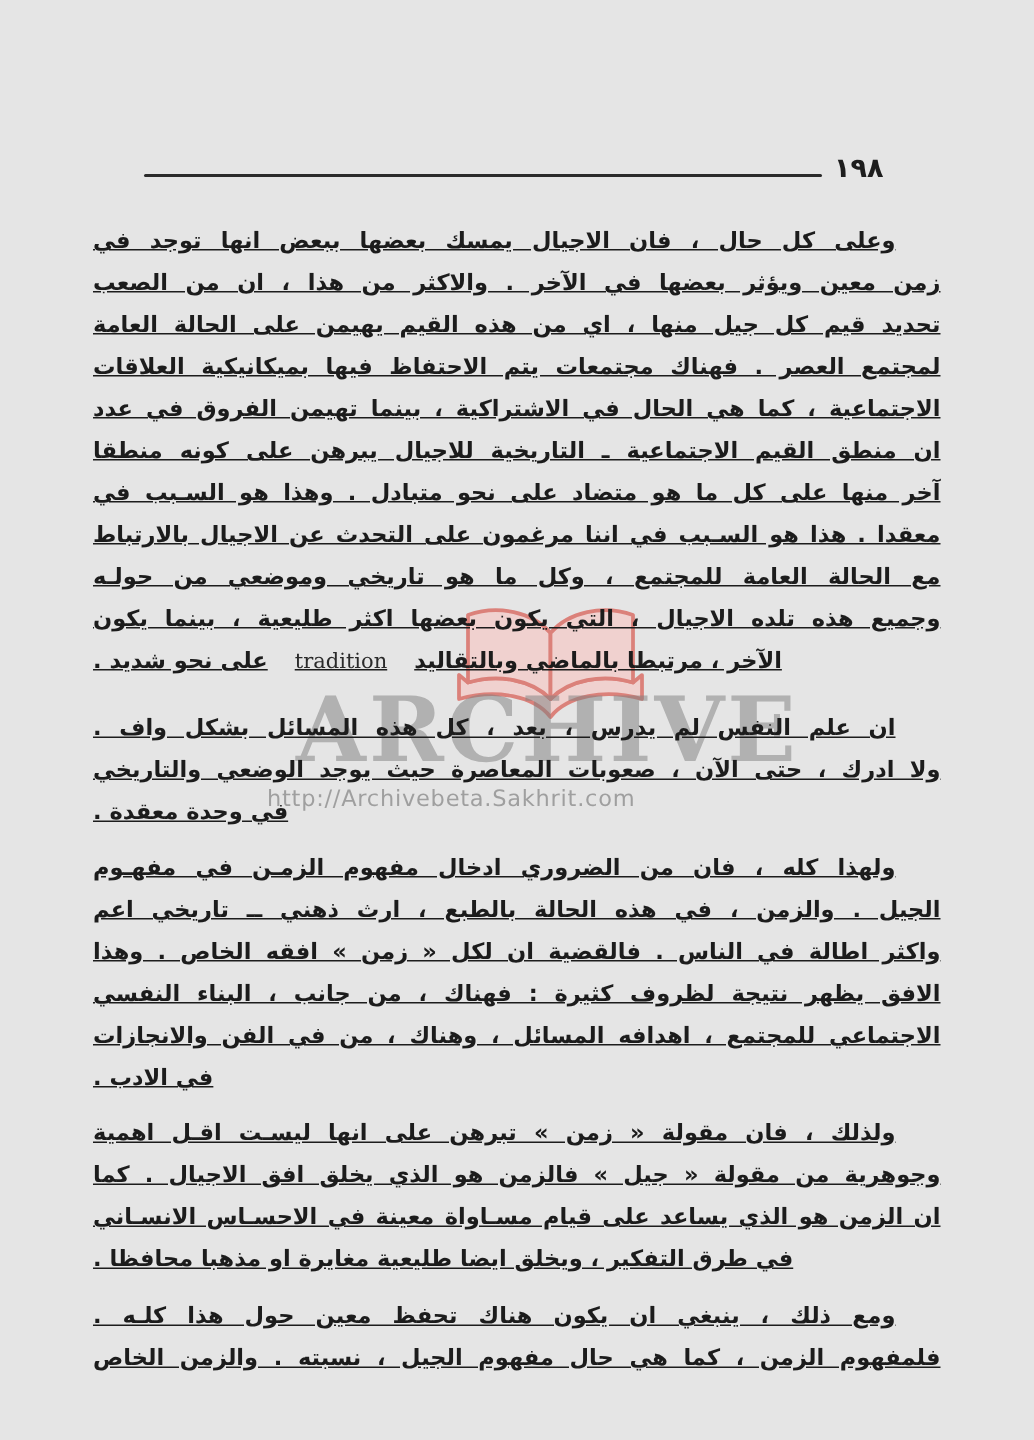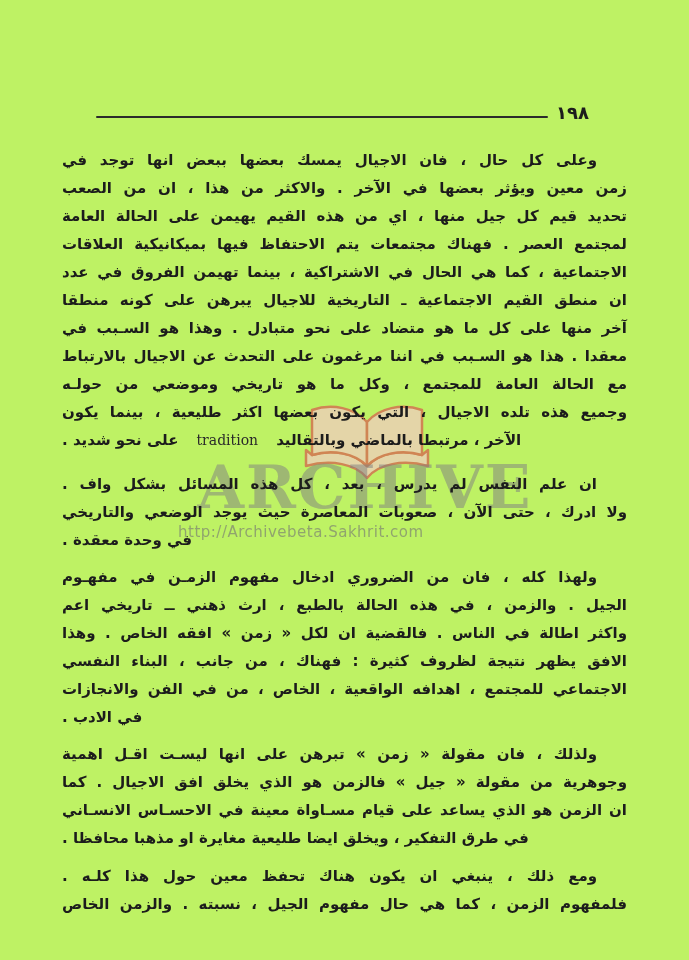--- a/index.html
+++ b/index.html
@@ -1,20 +1,20 @@
 <!DOCTYPE html>
 <html lang="ar"><head>
 <meta charset="utf-8">
 <style>
   html,body{margin:0;padding:0;}
   body{
     width:689px;height:960px;overflow:hidden;position:relative;
     background:#ffffff;font-family:"DejaVu Sans",sans-serif;
   }
-  .page{position:absolute;inset:0;background:#bef264;}
+  .page{position:absolute;inset:0;background:#e5e5e5;}
 
   
   .header-rule{position:absolute;left:96px;top:116px;width:452px;height:2px;
     background:#2b2b2b;border-radius:1px;}
   .page-number{position:absolute;top:102px;right:100px;font-size:18px;
     font-weight:bold;color:#1d1d1d;direction:rtl;}
 
   
   .watermark{position:absolute;inset:0;z-index:0;border-radius:22px;}
   .wm-book{position:absolute;left:299px;top:400px;opacity:.7;}
@@ -22,21 +22,21 @@
   .wm-title{position:absolute;left:192px;top:452px;width:346px;text-align:center;
     font-family:"DejaVu Serif",serif;font-weight:bold;font-size:60px;
     letter-spacing:2px;color:rgba(128,128,128,0.52);white-space:nowrap;}
   .wm-url{position:absolute;left:178px;top:523px;width:310px;text-align:left;
     font-size:15px;letter-spacing:.5px;color:rgba(116,116,116,0.62);}
 
   
   .text-body{position:absolute;top:146px;right:62px;width:565px;z-index:1;
     direction:rtl;font-size:15px;font-weight:bold;color:#1c1c1c;
     line-height:28px;}
-  .para{margin:0 0 9px 0;}
+  .para{margin:0 0 9px 0;text-decoration:underline;}
   .para.g16{margin-bottom:16px;}
   .para.g10{margin-bottom:10px;}
   .ln{text-align:left;}
   .just{text-align:justify;text-align-last:justify;}
   .ind{padding-right:30px;}
   .latin{direction:ltr;unicode-bidi:embed;font-family:"DejaVu Serif",serif;
     font-weight:normal;font-size:14px;margin:0 18px;color:#2a2a2a;}
 </style>
 </head>
 <body>
@@ -76,21 +76,21 @@
       <div class="ln just ind">ان علم النفس لم يدرس ، بعد ، كل هذه المسائل بشكل واف .</div>
       <div class="ln just">ولا ادرك ، حتى الآن ، صعوبات المعاصرة حيث يوجد الوضعي والتاريخي</div>
       <div class="ln">في وحدة معقدة .</div>
     </div>
 
     <div class="para">
       <div class="ln just ind">ولهذا كله ، فان من الضروري ادخال مفهوم الزمـن في مفهـوم</div>
       <div class="ln just">الجيل . والزمن ، في هذه الحالة بالطبع ، ارث ذهني ــ تاريخي اعم</div>
       <div class="ln just">واكثر اطالة في الناس . فالقضية ان لكل « زمن » افقه الخاص . وهذا</div>
       <div class="ln just">الافق يظهر نتيجة لظروف كثيرة : فهناك ، من جانب ، البناء النفسي</div>
-      <div class="ln just">الاجتماعي للمجتمع ، اهدافه الواقعية ، الخاص ، من في الفن والانجازات</div>
+      <div class="ln just">الاجتماعي للمجتمع ، اهدافه المسائل ، وهناك ، من في الفن والانجازات</div>
       <div class="ln">في الادب .</div>
     </div>
 
     <div class="para g10">
       <div class="ln just ind">ولذلك ، فان مقولة « زمن » تبرهن على انها ليسـت اقـل اهمية</div>
       <div class="ln just">وجوهرية من مقولة « جيل » فالزمن هو الذي يخلق افق الاجيال . كما</div>
       <div class="ln just">ان الزمن هو الذي يساعد على قيام مسـاواة معينة في الاحسـاس الانسـاني</div>
       <div class="ln">في طرق التفكير ، ويخلق ايضا طليعية مغايرة او مذهبا محافظا .</div>
     </div>
 

